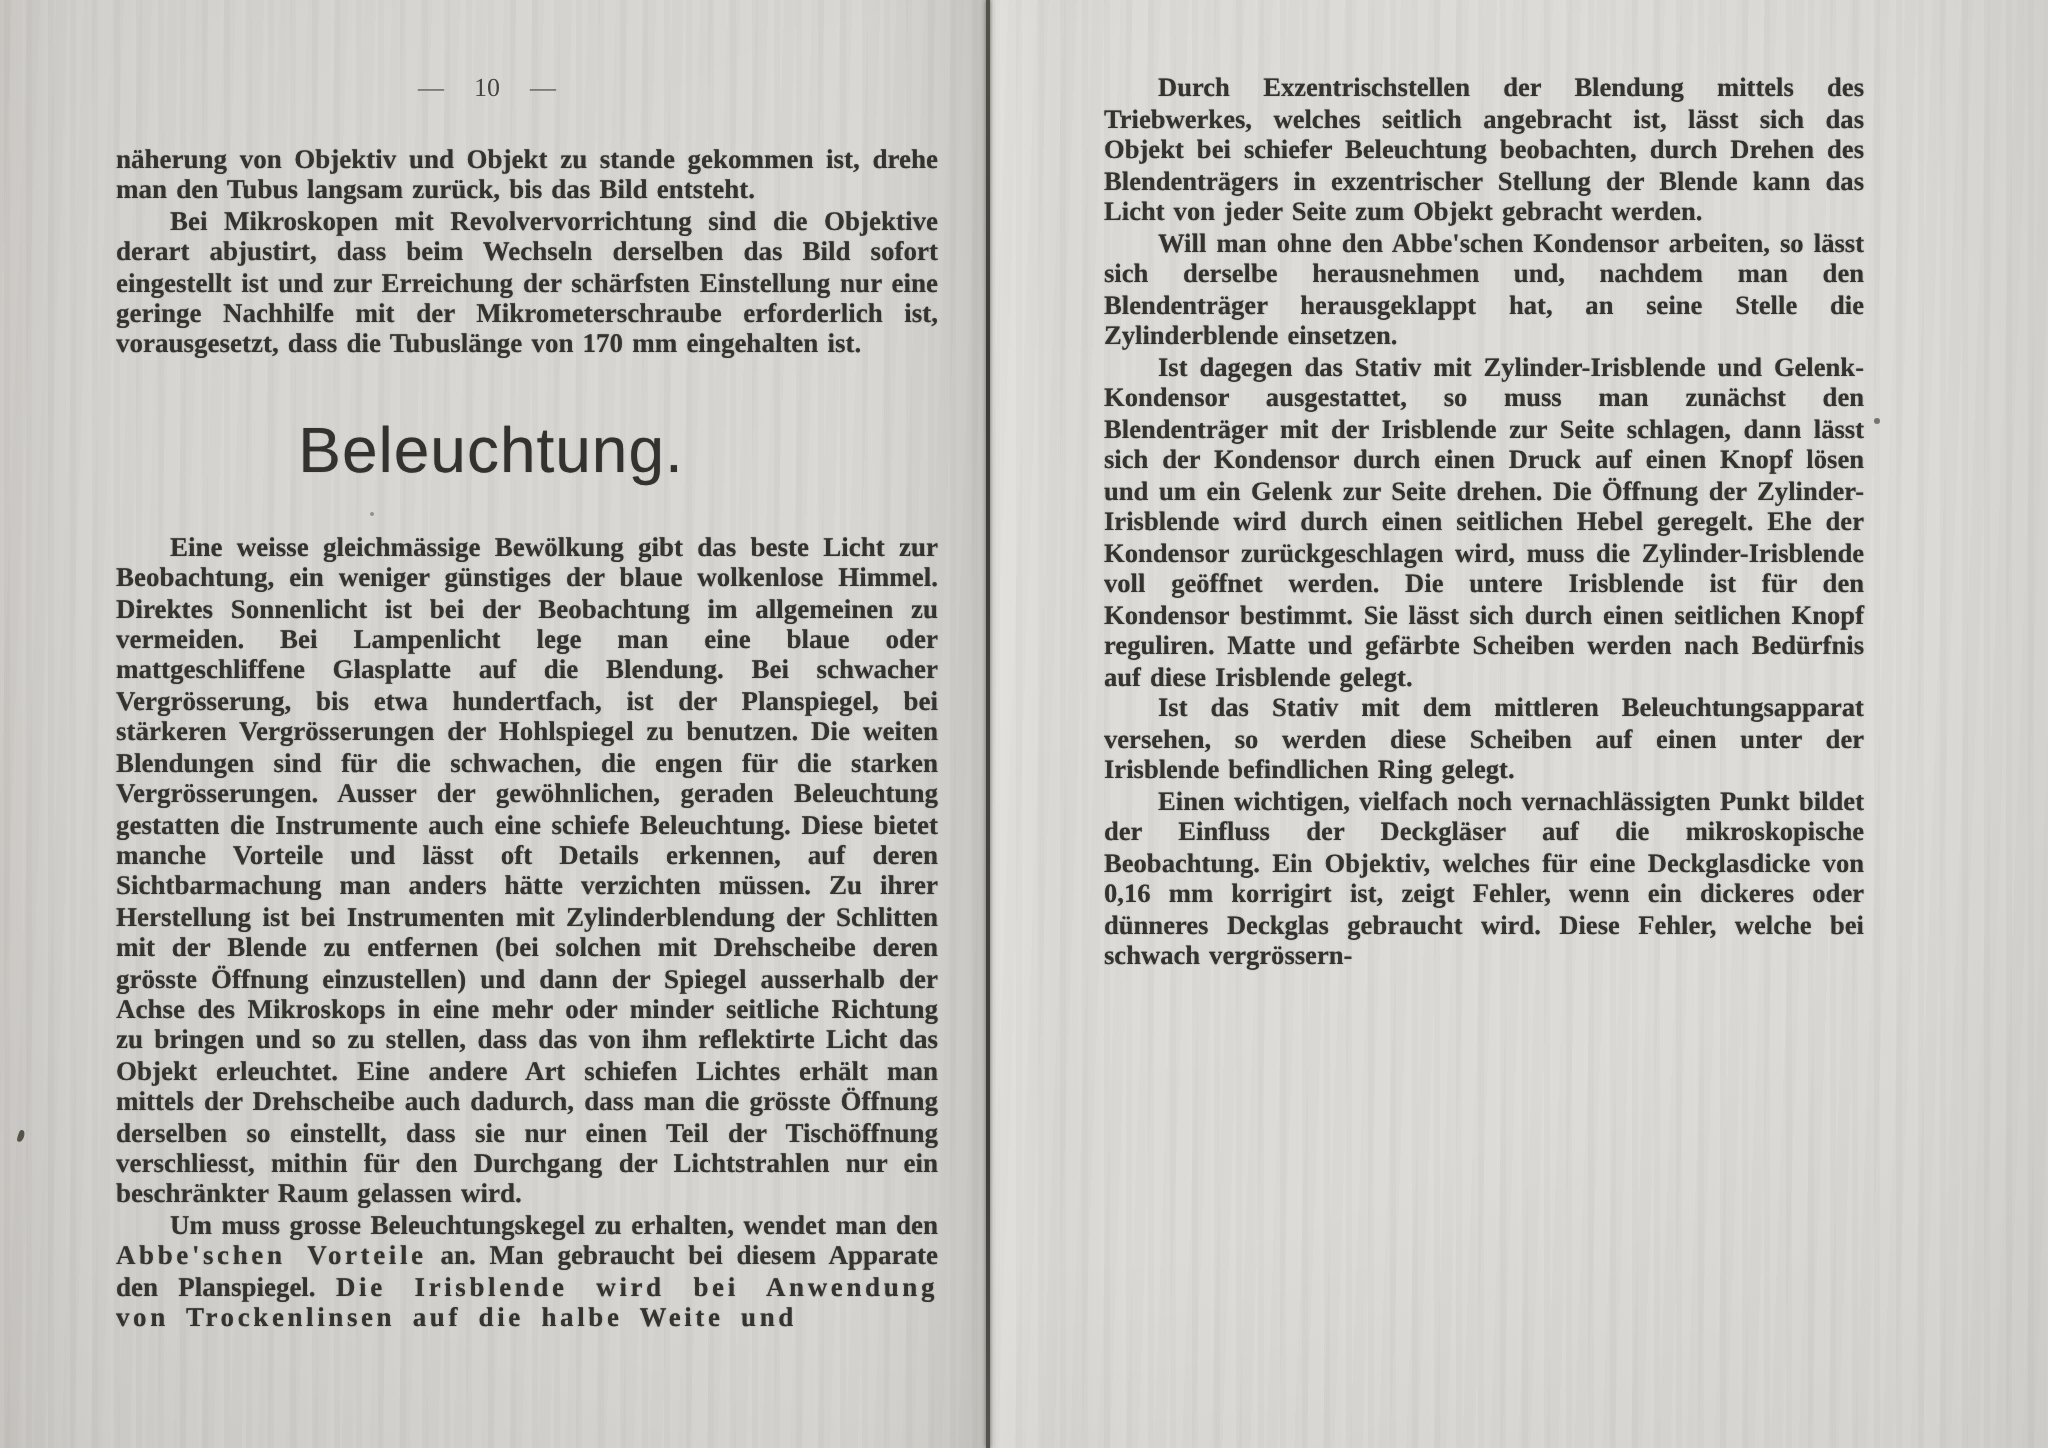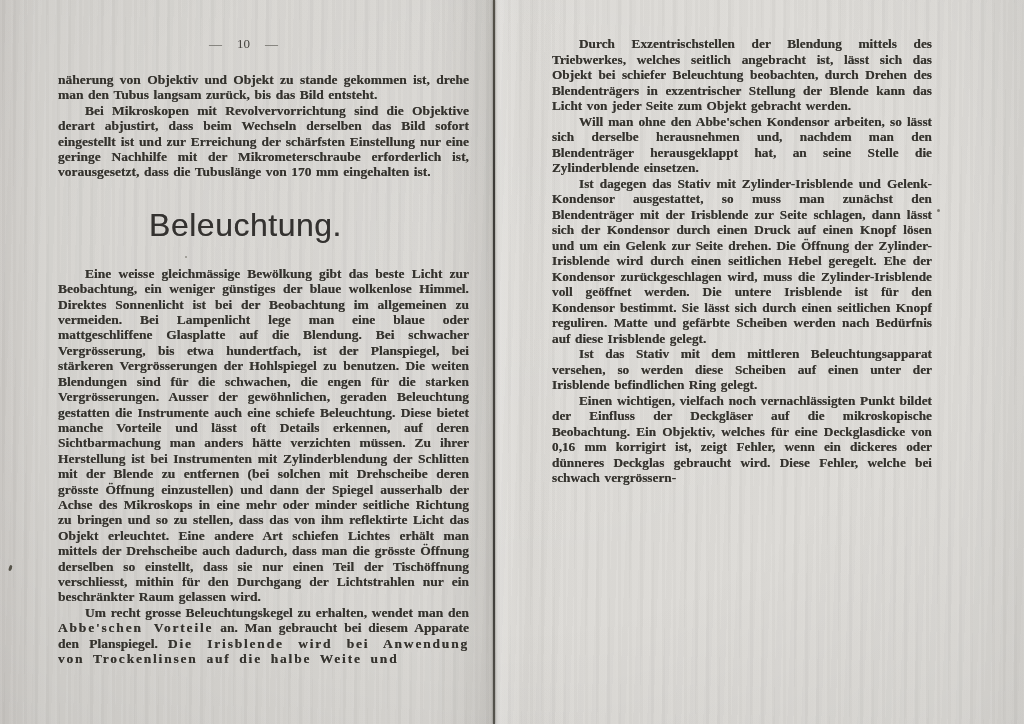--- a/index.html
+++ b/index.html
@@ -106,21 +106,21 @@
     <div class="pagenum"><span class="pn-dash">—</span><span class="pn-num">10</span><span class="pn-dash">—</span></div>
 
     <p class="body-text first">näherung von Objektiv und Objekt zu stande gekommen ist, drehe man den Tubus langsam zurück, bis das Bild entsteht.</p>
 
     <p class="body-text indent">Bei Mikroskopen mit Revolvervorrichtung sind die Objektive derart abjustirt, dass beim Wechseln derselben das Bild sofort eingestellt ist und zur Erreichung der schärfsten Einstellung nur eine geringe Nachhilfe mit der Mikrometerschraube erforderlich ist, vorausgesetzt, dass die Tubuslänge von 170 mm eingehalten ist.</p>
 
     <h2 class="section-heading">Beleuchtung.</h2>
 
     <p class="body-text indent">Eine weisse gleichmässige Bewölkung gibt das beste Licht zur Beobachtung, ein weniger günstiges der blaue wolkenlose Himmel. Direktes Sonnenlicht ist bei der Beobachtung im allgemeinen zu vermeiden. Bei Lampenlicht lege man eine blaue oder mattgeschliffene Glasplatte auf die Blendung. Bei schwacher Vergrösserung, bis etwa hundertfach, ist der Planspiegel, bei stärkeren Vergrösserungen der Hohlspiegel zu benutzen. Die weiten Blendungen sind für die schwachen, die engen für die starken Vergrösserungen. Ausser der gewöhnlichen, geraden Beleuchtung gestatten die Instrumente auch eine schiefe Beleuchtung. Diese bietet manche Vorteile und lässt oft Details erkennen, auf deren Sichtbarmachung man anders hätte verzichten müssen. Zu ihrer Herstellung ist bei Instrumenten mit Zylinderblendung der Schlitten mit der Blende zu entfernen (bei solchen mit Drehscheibe deren grösste Öffnung einzustellen) und dann der Spiegel ausserhalb der Achse des Mikroskops in eine mehr oder minder seitliche Richtung zu bringen und so zu stellen, dass das von ihm reflektirte Licht das Objekt erleuchtet. Eine andere Art schiefen Lichtes erhält man mittels der Drehscheibe auch dadurch, dass man die grösste Öffnung derselben so einstellt, dass sie nur einen Teil der Tischöffnung verschliesst, mithin für den Durchgang der Lichtstrahlen nur ein beschränkter Raum gelassen wird.</p>
 
-    <p class="body-text indent"><span>Um recht grosse Beleuchtungskegel zu erhalten, wendet man den </span><span class="spaced">Abbe'schen Vorteile</span><span> an. Man gebraucht bei diesem Apparate den Planspiegel. </span><span class="spaced">Die Irisblende wird bei Anwendung von Trockenlinsen auf die halbe Weite und</span></p>
+    <p class="body-text indent"><span>Um muss grosse Beleuchtungskegel zu erhalten, wendet man den </span><span class="spaced">Abbe'schen Vorteile</span><span> an. Man gebraucht bei diesem Apparate den Planspiegel. </span><span class="spaced">Die Irisblende wird bei Anwendung von Trockenlinsen auf die halbe Weite und</span></p>
   </div>
 
   <div class="page page-right">
 
 
     <p class="body-text indent">Durch Exzentrischstellen der Blendung mittels des Triebwerkes, welches seitlich angebracht ist, lässt sich das Objekt bei schiefer Beleuchtung beobachten, durch Drehen des Blendenträgers in exzentrischer Stellung der Blende kann das Licht von jeder Seite zum Objekt gebracht werden.</p>
     <p class="body-text indent">Will man ohne den Abbe'schen Kondensor arbeiten, so lässt sich derselbe herausnehmen und, nachdem man den Blendenträger herausgeklappt hat, an seine Stelle die Zylinderblende einsetzen.</p>
     <p class="body-text indent">Ist dagegen das Stativ mit Zylinder-Irisblende und Gelenk-Kondensor ausgestattet, so muss man zunächst den Blendenträger mit der Irisblende zur Seite schlagen, dann lässt sich der Kondensor durch einen Druck auf einen Knopf lösen und um ein Gelenk zur Seite drehen. Die Öffnung der Zylinder-Irisblende wird durch einen seitlichen Hebel geregelt. Ehe der Kondensor zurückgeschlagen wird, muss die Zylinder-Irisblende voll geöffnet werden. Die untere Irisblende ist für den Kondensor bestimmt. Sie lässt sich durch einen seitlichen Knopf reguliren. Matte und gefärbte Scheiben werden nach Bedürfnis auf diese Irisblende gelegt.</p>
     <p class="body-text indent">Ist das Stativ mit dem mittleren Beleuchtungsapparat versehen, so werden diese Scheiben auf einen unter der Irisblende befindlichen Ring gelegt.</p>
 

